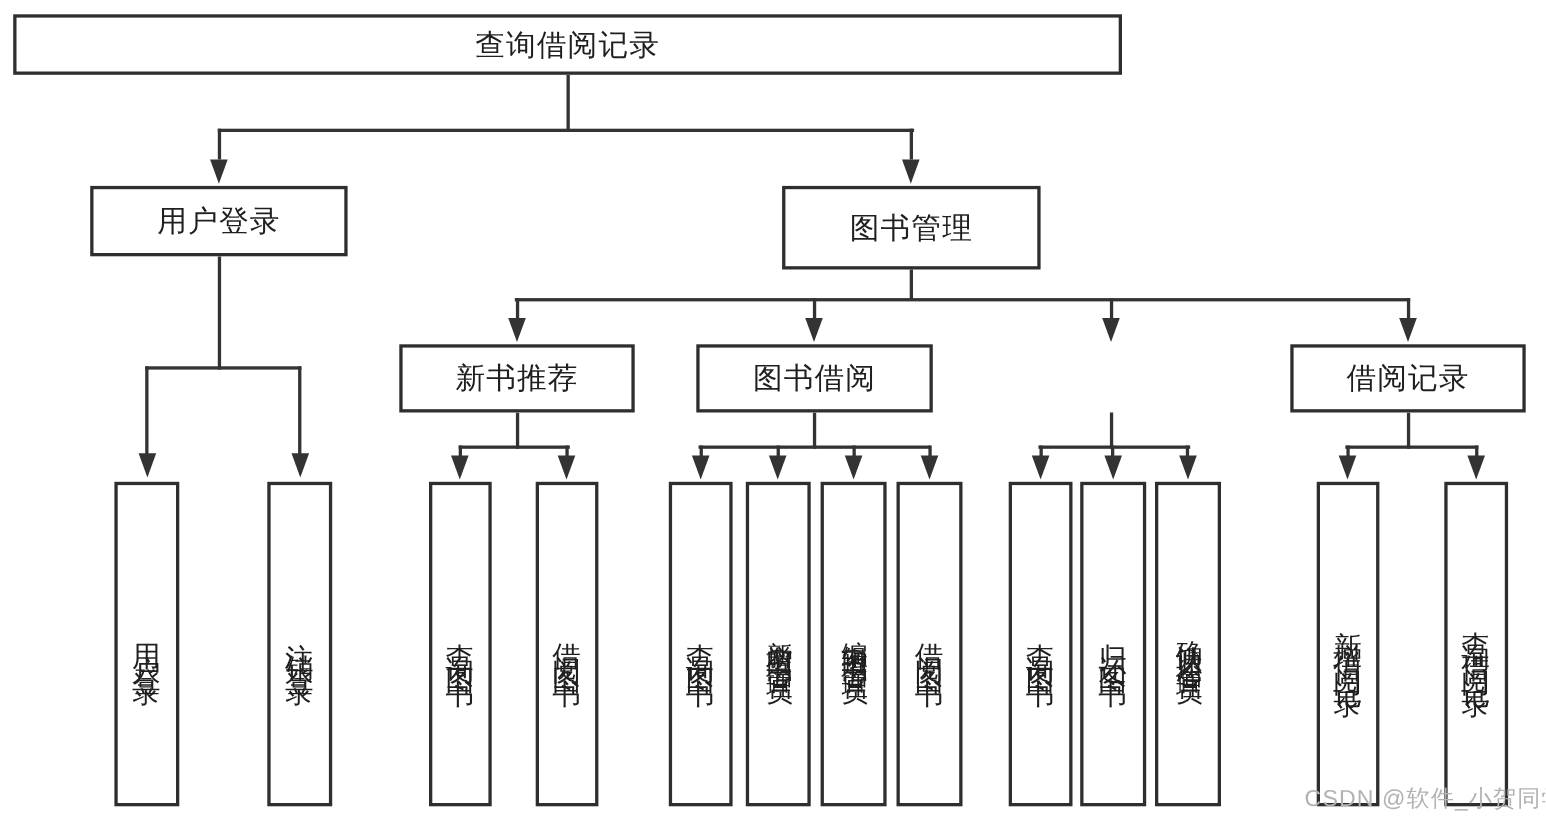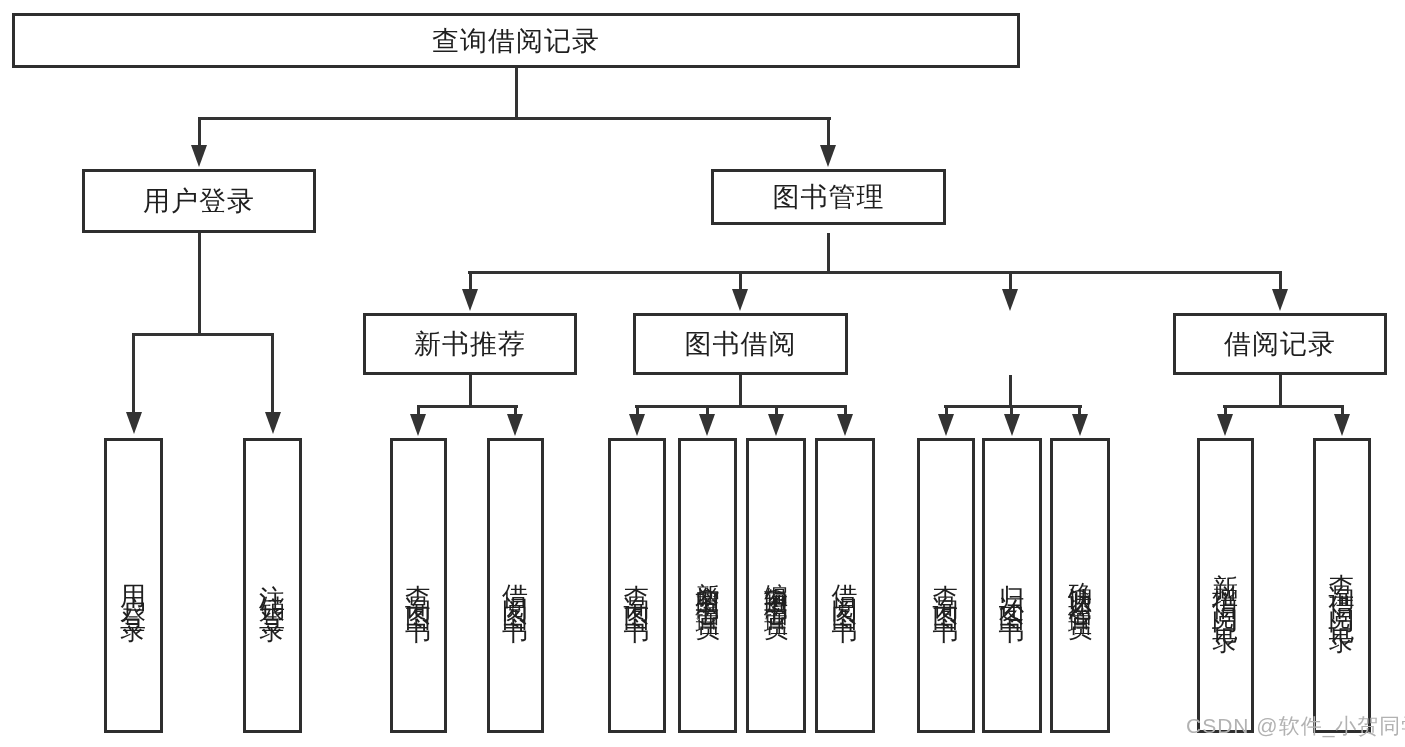--- a/index.html
+++ b/index.html
@@ -74,21 +74,21 @@
   <div class="ln vl" style="left:515px;top:68px;height:51px"></div>
   <div class="ln hl" style="left:198px;top:117px;width:633px"></div>
   <div class="ln vl" style="left:198px;top:117px;height:28px"></div>
   <div class="ah" style="left:191px;top:145px"></div>
   <div class="ln vl" style="left:827px;top:117px;height:28px"></div>
   <div class="ah" style="left:820px;top:145px"></div>
 
   <div class="node" style="left:82px;top:169px;width:234px;height:64px">
     <span class="lbl">用户登录</span>
   </div>
-  <div class="node" style="left:711px;top:169px;width:235px;height:56px">
+  <div class="node" style="left:711px;top:169px;width:235px;height:76px">
     <span class="lbl">图书管理</span>
   </div>
 
   <div class="ln vl" style="left:198px;top:233px;height:103px"></div>
   <div class="ln hl" style="left:132px;top:333px;width:142px"></div>
   <div class="ln vl" style="left:132px;top:333px;height:81px"></div>
   <div class="ah" style="left:126px;top:412px"></div>
   <div class="ln vl" style="left:271px;top:333px;height:81px"></div>
   <div class="ah" style="left:265px;top:412px"></div>
 

